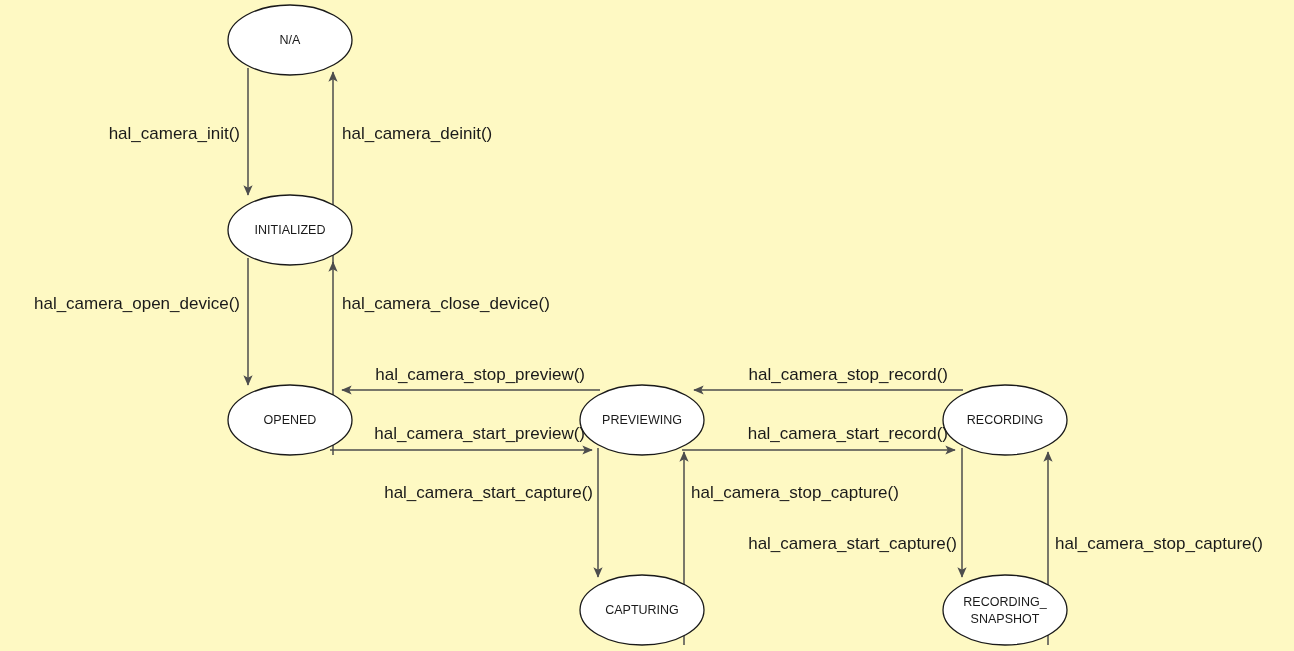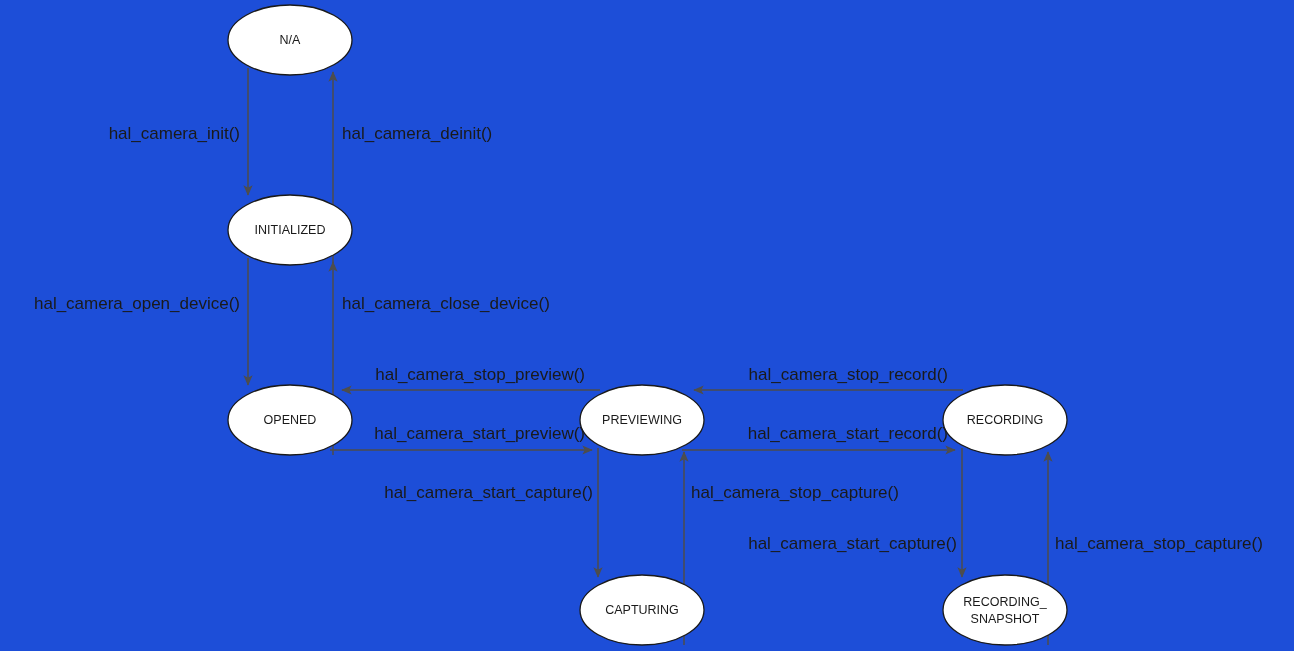--- a/index.html
+++ b/index.html
@@ -8,21 +8,21 @@
     padding: 0;
     background: #ffffff;
   }
   body {
     font-family: "Liberation Sans", sans-serif;
   }
   #diagram-root {
     position: relative;
     width: 1294px;
     height: 651px;
-    background: #1d4ed8;
+    background: #fef9c3;
     overflow: hidden;
   }
   svg#diagram-svg {
     position: absolute;
     top: 0;
     left: 0;
     width: 1294px;
     height: 651px;
     display: block;
   }

